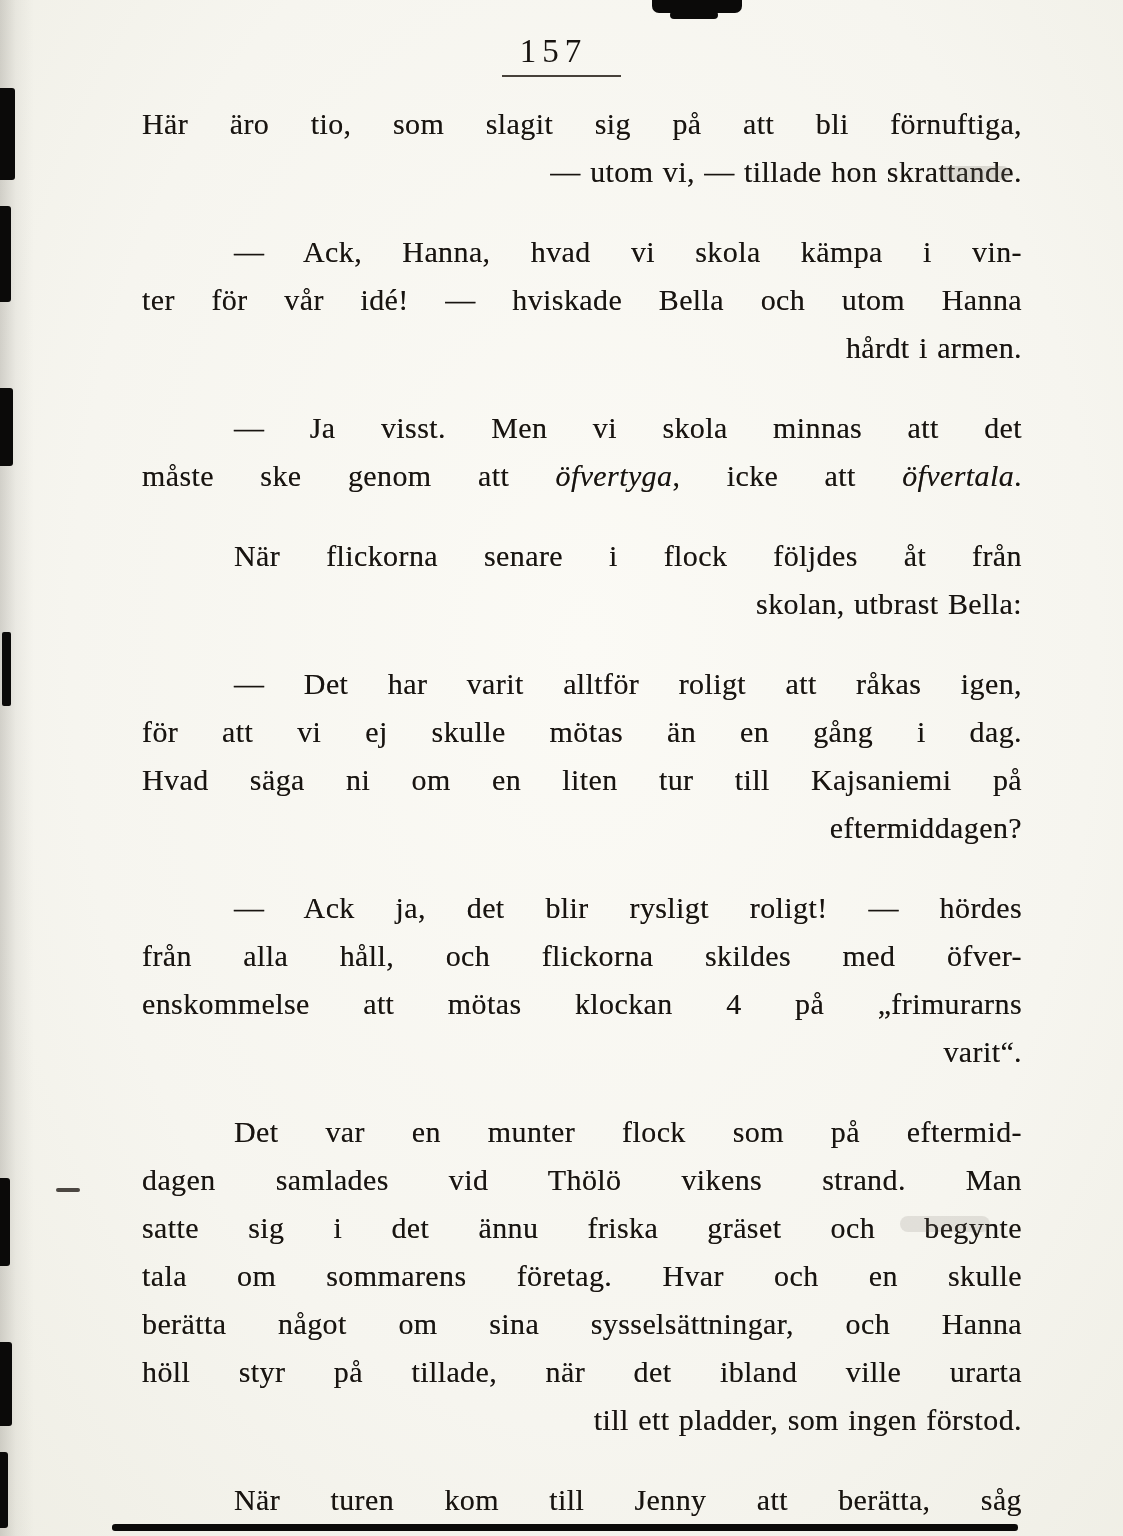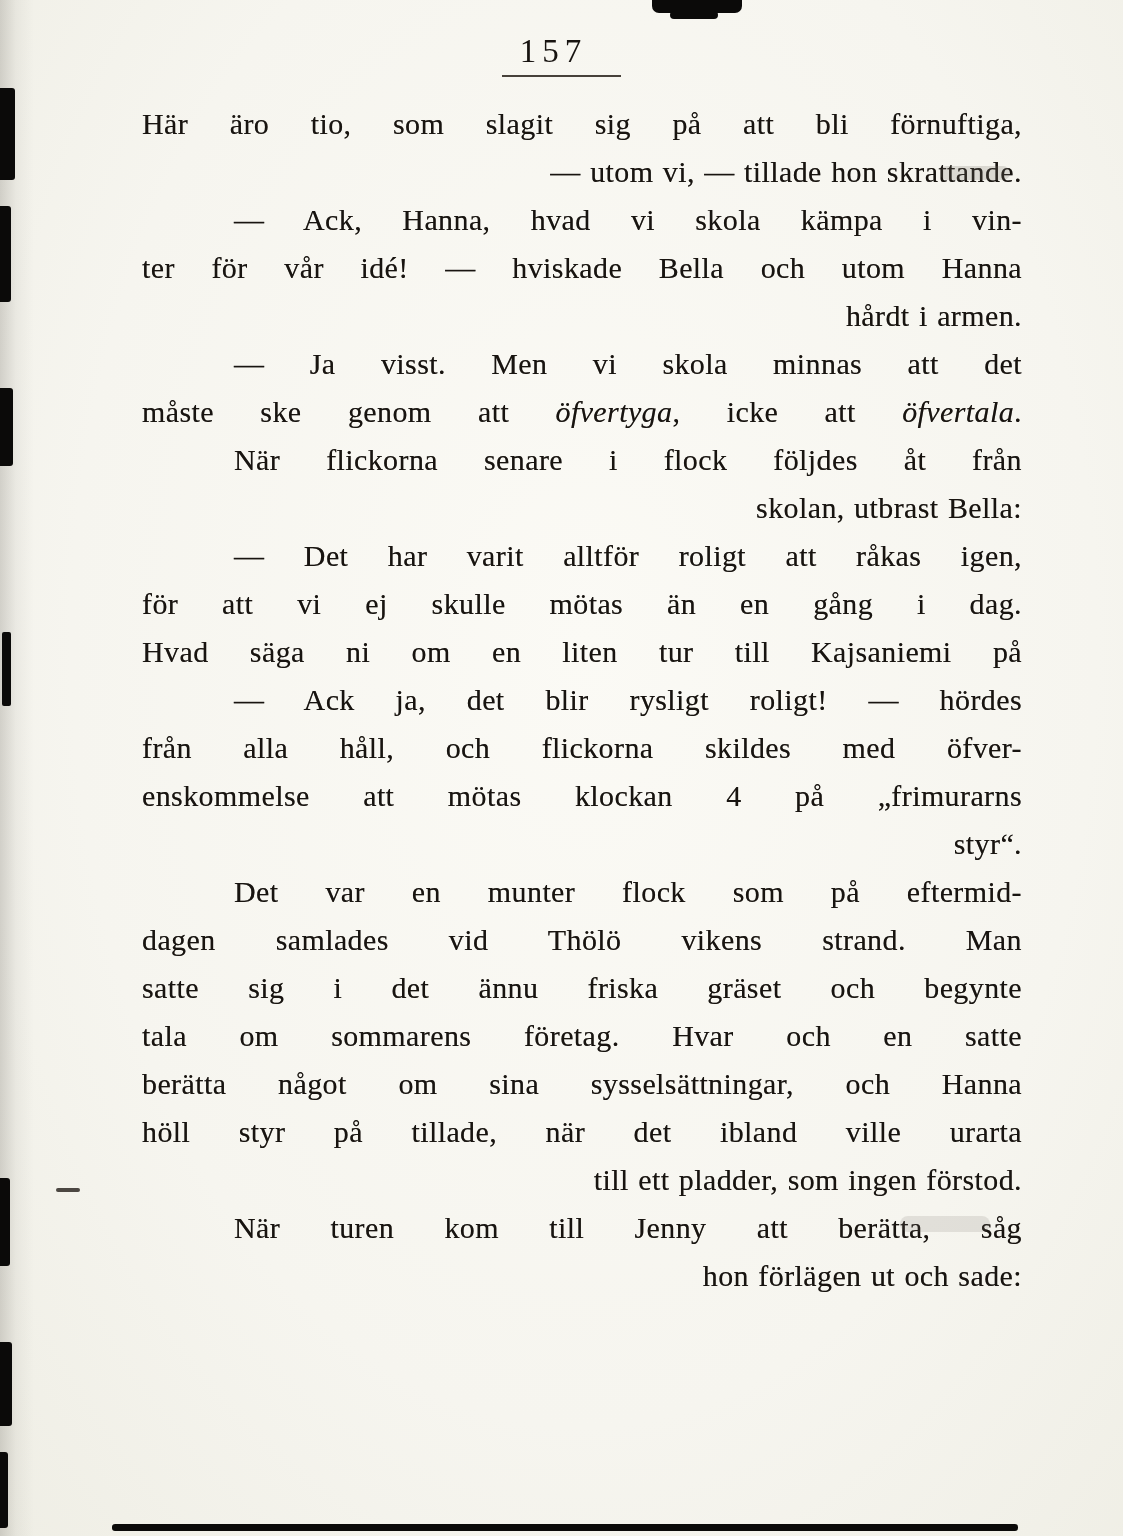--- a/index.html
+++ b/index.html
@@ -53,20 +53,21 @@
   .line {
     text-align: right;
     white-space: normal;
   }
   .line.just {
     text-align: justify;
     text-align-last: justify;
   }
   .line.indent {
     text-indent: 92px;
+    margin-top: 32px;
   }
   .it {
     font-style: italic;
   }
   
   .artifact {
     position: absolute;
     background: #0b0a09;
   }
   .a-left1 { left: 0; top: 88px;  width: 15px; height: 92px;  border-radius: 0 3px 3px 0; }
@@ -113,32 +114,33 @@
         <div class="line just"><span>måste ske genom att </span><span class="it">öfvertyga</span><span>, icke att </span><span class="it">öfvertala</span><span>.</span></div>
       </div>
       <div>
         <div class="line just indent"><span>När flickorna senare i flock följdes åt från</span></div>
         <div class="line"><span>skolan, utbrast Bella:</span></div>
       </div>
       <div>
         <div class="line just indent"><span>— Det har varit alltför roligt att råkas igen,</span></div>
         <div class="line just"><span>för att vi ej skulle mötas än en gång i dag.</span></div>
         <div class="line just"><span>Hvad säga ni om en liten tur till Kajsaniemi på</span></div>
+        <div class="line"><span>eftermiddagen?</span></div>
       </div>
       <div>
         <div class="line just indent"><span>— Ack ja, det blir rysligt roligt! — hördes</span></div>
         <div class="line just"><span>från alla håll, och flickorna skildes med öfver-</span></div>
         <div class="line just"><span>enskommelse att mötas klockan 4 på „frimurarns</span></div>
-        <div class="line"><span>styr“.</span></div>
+        <div class="line"><span>varit“.</span></div>
       </div>
       <div>
         <div class="line just indent"><span>Det var en munter flock som på eftermid-</span></div>
         <div class="line just"><span>dagen samlades vid Thölö vikens strand. Man</span></div>
         <div class="line just"><span>satte sig i det ännu friska gräset och begynte</span></div>
-        <div class="line just"><span>tala om sommarens företag. Hvar och en satte</span></div>
+        <div class="line just"><span>tala om sommarens företag. Hvar och en skulle</span></div>
         <div class="line just"><span>berätta något om sina sysselsättningar, och Hanna</span></div>
         <div class="line just"><span>höll styr på tillade, när det ibland ville urarta</span></div>
         <div class="line"><span>till ett pladder, som ingen förstod.</span></div>
       </div>
       <div>
         <div class="line just indent"><span>När turen kom till Jenny att berätta, såg</span></div>
         <div class="line"><span>hon förlägen ut och sade:</span></div>
       </div>
     </div>
 

